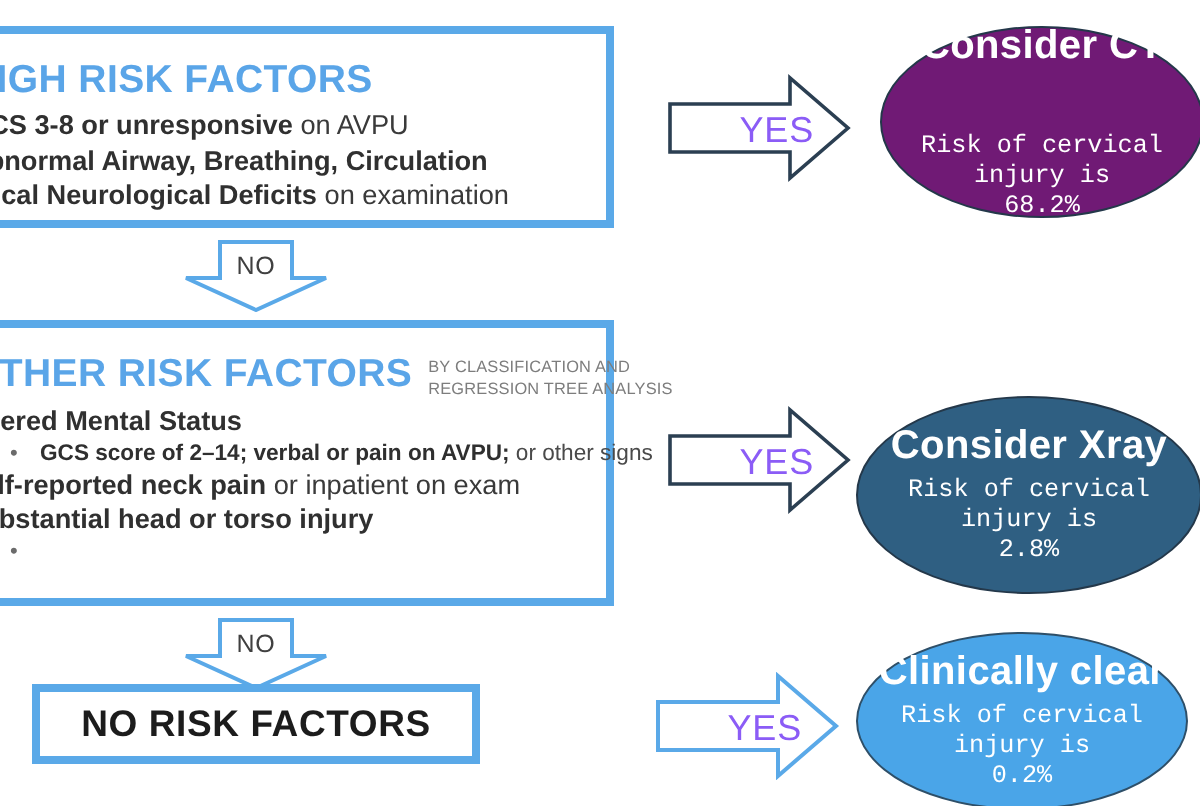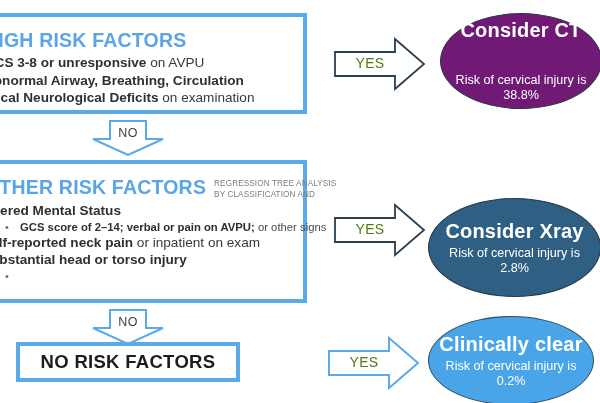--- a/index.html
+++ b/index.html
@@ -168,23 +168,23 @@
     position: absolute;
     left: 0;
     top: 0;
     display: block;
   }
   .yes-arrow .yes-label {
     position: absolute;
     left: 0;
     top: 18px;
     width: 74px;
-    text-align: center;
-    color: #4d7c0f;
-    font-size: 14px;
+    text-align: right;
+    color: #8b5cf6;
+    font-size: 18px;
     letter-spacing: 0.4px;
   }
   #yes-arrow-1 { left: 333px; top: 37px; }
   #yes-arrow-2 { left: 333px; top: 203px; }
   #yes-arrow-3 { left: 327px; top: 336px; }
 
   
   .outcome {
     position: absolute;
     border-radius: 50%;
@@ -198,20 +198,21 @@
   .outcome .outcome-title {
     font-weight: bold;
     font-size: 20px;
     letter-spacing: 0.2px;
     margin-bottom: 3px;
   }
   .outcome .outcome-risk {
     font-size: 12.6px;
     line-height: 15px;
     max-width: 150px;
+    font-family: Liberation Mono, monospace;
   }
   #outcome-ct {
     left: 440px;
     top: 13px;
     width: 160px;
     height: 94px;
     background: #701a75;
     border: 1.5px solid #24384a;
     gap: 28px;
   }
@@ -251,22 +252,22 @@
       <div class="line">
         <span class="em">Focal Neurological Deficits</span><span> on examination</span>
       </div>
     </div>
   </div>
 
   <div class="risk-box" id="box-other">
     <div class="box-head">
       <div class="box-title">OTHER RISK FACTORS</div>
       <div class="box-subtitle">
+        <div>BY CLASSIFICATION AND</div>
         <div>REGRESSION TREE ANALYSIS</div>
-        <div>BY CLASSIFICATION AND</div>
       </div>
     </div>
     <div class="lines">
       <div class="line">
         <span class="em">Altered Mental Status</span><span></span>
       </div>
       <div class="subline">
         <span class="bullet">•</span><span class="em">GCS score of 2–14; verbal or pain on AVPU;</span><span> or other signs</span>
       </div>
       <div class="line">
@@ -317,21 +318,21 @@
     <svg width="93" height="54" viewBox="0 0 93 54">
       <polygon points="2,15 62,15 62,2 91,27 62,52 62,39 2,39" fill="#ffffff" stroke="#5aa9e8" stroke-width="2" stroke-linejoin="miter"></polygon>
     </svg>
     <div class="yes-label">YES</div>
   </div>
 
   <div class="outcome" id="outcome-ct">
     <div class="outcome-title">Consider CT</div>
     <div class="outcome-risk">
       <span>Risk of cervical injury is</span><br>
-      <span>38.8%</span>
+      <span>68.2%</span>
     </div>
   </div>
 
   <div class="outcome" id="outcome-xray">
     <div class="outcome-title">Consider Xray</div>
     <div class="outcome-risk">
       <span>Risk of cervical injury is</span><br>
       <span>2.8%</span>
     </div>
   </div>

